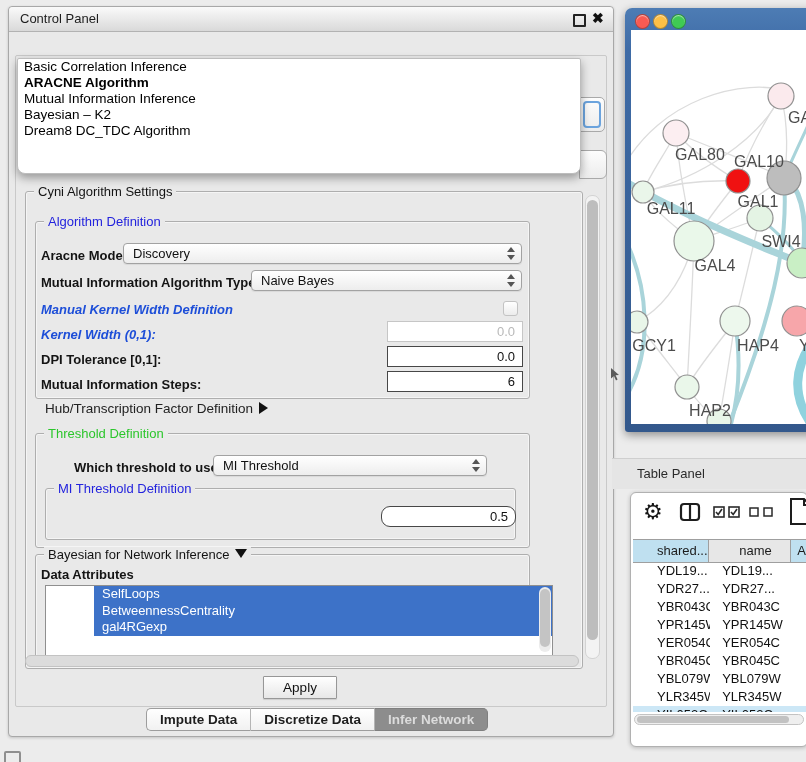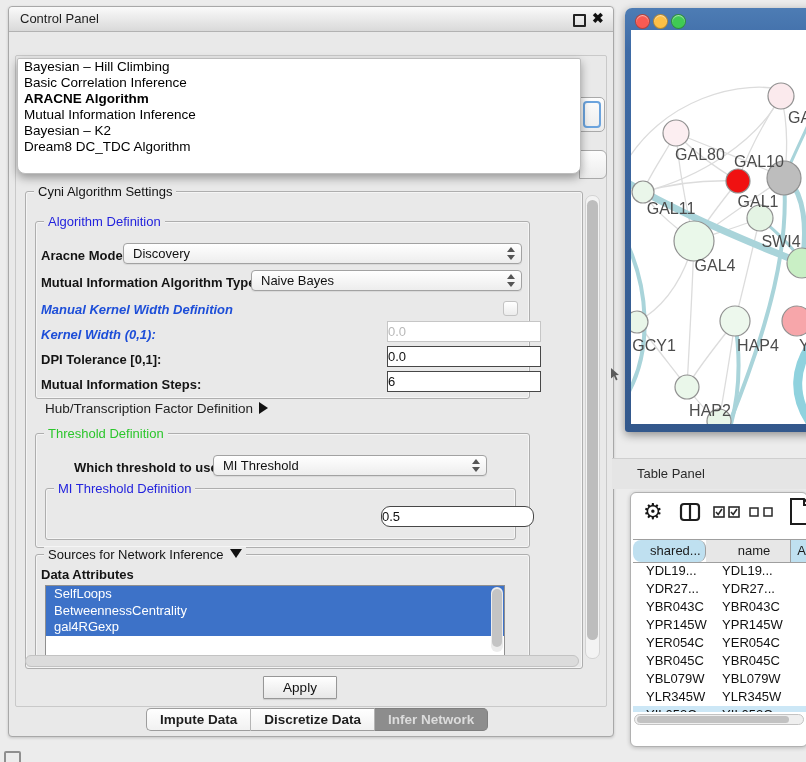--- a/index.html
+++ b/index.html
@@ -54,31 +54,31 @@
   .combo{position:absolute;height:19px;border:1px solid #a2a2a2;border-radius:4px;
          background:linear-gradient(#ffffff,#ededed);font-size:13px;line-height:19px;
          padding-left:9px;color:#111;box-shadow:0 1px 1px rgba(0,0,0,.07);}
   .combo .arr{position:absolute;right:6px;top:3px;width:8px;height:13px;}
   .combo .arr::before{content:"";position:absolute;left:0;top:0;border-left:4px solid transparent;
          border-right:4px solid transparent;border-bottom:5px solid #555;}
   .combo .arr::after{content:"";position:absolute;left:0;top:8px;border-left:4px solid transparent;
          border-right:4px solid transparent;border-top:5px solid #555;}
 
   .fld{position:absolute;height:19px;border:1px solid #474747;background:#fff;font-size:13px;
-       line-height:19px;padding-right:25px;color:#111;}
+       line-height:19px;text-align:right;padding-right:7px;color:#111;}
   .fld.dis{border-color:#c6c6c6;color:#b9b9b9;}
   .chk{position:absolute;width:13px;height:13px;border:1px solid #c3c3c3;border-radius:3px;
        background:linear-gradient(#ffffff,#ececec);}
 
   .tri-right{display:inline-block;width:0;height:0;border-top:6px solid transparent;
              border-bottom:6px solid transparent;border-left:9px solid #111;vertical-align:-1px;margin-left:6px;}
   .tri-down{display:inline-block;width:0;height:0;border-left:6px solid transparent;
             border-right:6px solid transparent;border-top:9px solid #111;vertical-align:1px;margin-left:6px;}
 
-  .attrlist{position:absolute;background:#fff;border:1px solid #8f8f8f;overflow:hidden;}
+  .attrlist{position:absolute;background:#fff;border:1px solid #8f8f8f;overflow:hidden;padding-left:48px;}
   .attr{height:16.5px;line-height:16.5px;font-size:13px;color:#fff;padding-left:8px;
         background:var(--accent-selection,#3d72c8);white-space:nowrap;}
   .vsb{position:absolute;background:#f3f3f3;border:1px solid #d3d3d3;border-radius:7px;}
   .vsb .thumb{position:absolute;left:1px;right:1px;background:#bdbdbd;border-radius:6px;}
   .hsb{position:absolute;background:#dcdcdc;border:1px solid #c3c3c3;border-radius:6px;}
 
   .btn{position:absolute;border:1px solid #979797;border-radius:1px;background:linear-gradient(#ffffff,#e7e7e7);
        font-size:13.5px;color:#111;text-align:center;box-shadow:0 1px 1px rgba(0,0,0,.12);}
 
   
@@ -99,21 +99,21 @@
   .gear{position:absolute;left:12px;top:6px;font-size:22px;color:#151515;}
   .thead{position:absolute;left:2px;top:46px;right:0;height:22px;display:flex;
          border-top:1px solid #9f9f9f;border-bottom:1px solid #9f9f9f;}
   .th{height:22px;line-height:22px;font-size:13px;color:#1c1c1c;text-align:center;
       background:#e7e7e7;border-right:1px solid #9f9f9f;box-sizing:border-box;}
   .th.hl{background:var(--header-highlight,#bfe0f0);}
   .tbody{position:absolute;left:2px;top:69px;right:0;height:150px;overflow:hidden;}
   .tr{display:flex;height:18px;}
   .tr.selrow{background:var(--row-selection,#cce7f6);}
   .td{height:18px;line-height:18px;font-size:13px;color:#111;box-sizing:border-box;white-space:nowrap;overflow:hidden;}
-  .c0{width:78px;padding-left:13px;border-radius:8px;}
+  .c0{width:78px;padding-left:24px;}
   .c1{width:92px;padding-left:12px;}
   .c2{flex:1;padding-left:6px;}
 
   .cursor{position:absolute;left:611px;top:368px;}
   .mini-icon{position:absolute;left:4px;top:751px;width:13px;height:11px;border:2px solid #8f8f8f;border-radius:2px;}
 </style>
 </head>
 <body>
 
 <div class="screen">
@@ -128,21 +128,20 @@
 
     <div class="content-frame"></div>
 
     <div class="combo-sliver" style="left:570px;top:90px;width:24px;height:33px;border-radius:0 5px 5px 0;">
       <span class="sliver-focus"></span>
     </div>
     <div class="combo-sliver" style="left:570px;top:143px;width:26px;height:27px;border-radius:0 6px 6px 0;"></div>
 
     <div class="popup">
       <div id="algo-list">
-          <div class="algo-item">Bayesian – Hill Climbing</div>
           <div class="algo-item">Basic Correlation Inference</div>
           <div class="algo-item bold">ARACNE Algorithm</div>
           <div class="algo-item">Mutual Information Inference</div>
           <div class="algo-item">Bayesian – K2</div>
           <div class="algo-item">Dream8 DC_TDC Algorithm</div>
         </div>
     </div>
 
     <div class="grp" style="left:16px;top:184px;width:556px;height:476px;">
       <span class="gtitle">Cyni Algorithm Settings</span>
@@ -180,21 +179,21 @@
     <span class="lbl" style="left:65px;top:453px;">Which threshold to use:</span>
     <div class="combo" style="left:204px;top:448px;width:263px;">
       <span>MI Threshold</span><span class="arr"></span>
     </div>
     <div class="grp" style="left:36px;top:481px;width:469px;height:50px;">
       <span class="gtitle blue">MI Threshold Definition</span>
     </div>
     <span class="fld" style="left:372px;top:499px;width:126px;border-radius:9px;">0.5</span>
 
     <div class="grp" style="left:26px;top:547px;width:493px;height:104px;">
-      <span class="gtitle"><span>Sources for Network Inference</span><span class="tri-down"></span></span>
+      <span class="gtitle"><span>Bayesian for Network Inference</span><span class="tri-down"></span></span>
     </div>
     <span class="lbl" style="left:32px;top:560px;">Data Attributes</span>
     <div class="attrlist" style="left:36px;top:578px;width:458px;height:69px;">
       <div id="attr-list">
           <div class="attr">SelfLoops</div>
           <div class="attr">BetweennessCentrality</div>
           <div class="attr">gal4RGexp</div>
         </div>
       <div class="vsb" style="right:1px;top:1px;width:12px;height:65px;border:none;background:#ececec;">
         <span class="thumb" style="top:2px;height:58px;background:#c4c4c4;"></span>

